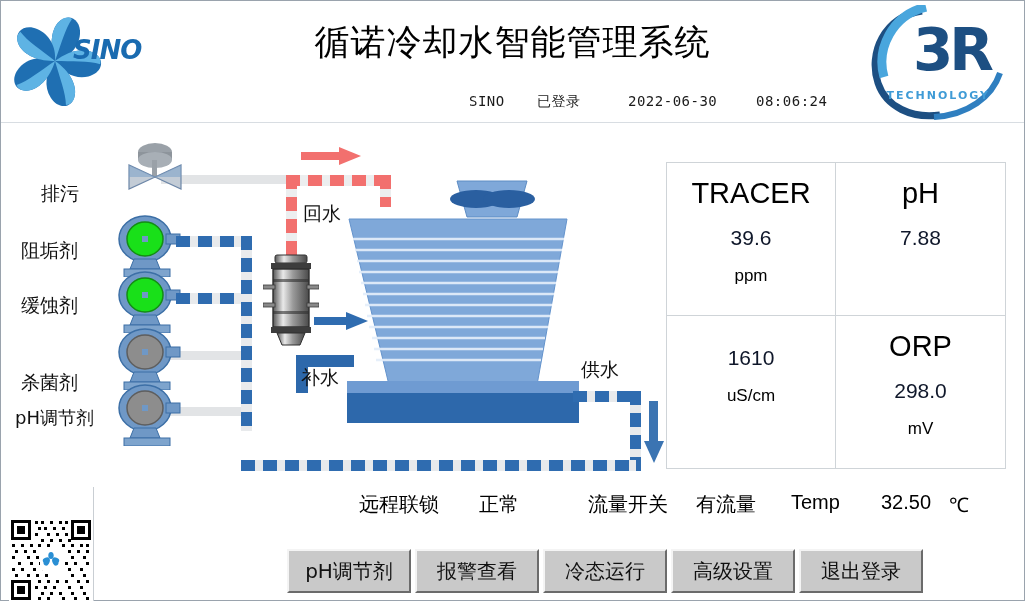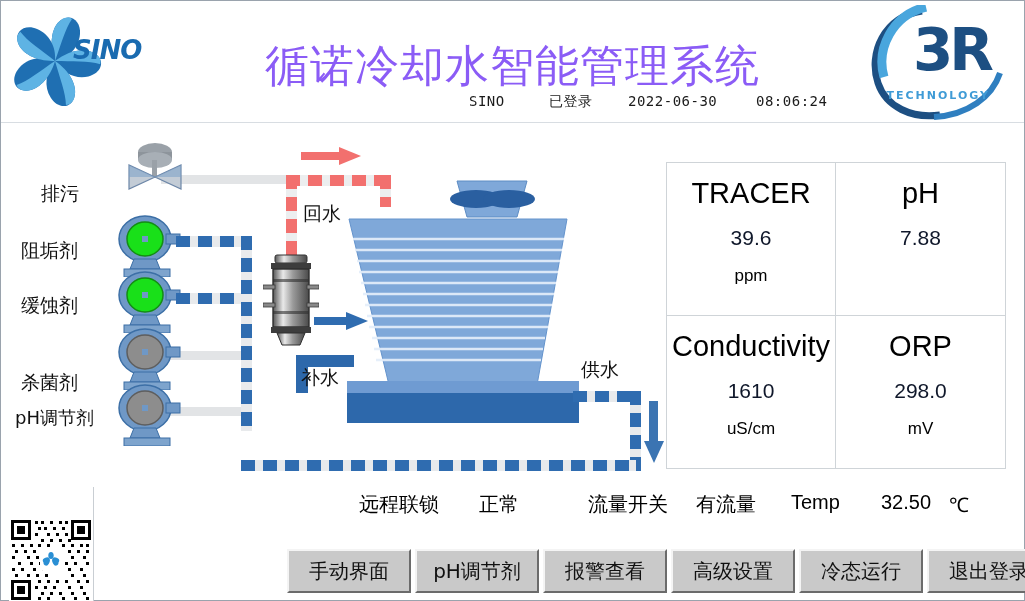--- a/index.html
+++ b/index.html
@@ -21,35 +21,35 @@
     position: absolute; left: 0; top: 0;
     width: 1023px; height: 122px;
     background: #ffffff;
   }
   #header-rule {
     position: absolute; left: 0; top: 121px;
     width: 1023px; height: 1px;
     background: #d8dde2;
   }
   #title {
-    position: absolute; left: 0; top: 36px;
+    position: absolute; left: 0; top: 18px;
     width: 1023px; text-align: center;
-    font-size: 44px; font-weight: 400; color: #8b5cf6;
+    font-size: 35px; font-weight: 400; color: #000000;
     letter-spacing: 1px;
     font-family: "DejaVu Sans", sans-serif;
   }
   .hdr-meta {
     position: absolute; top: 92px;
     font-size: 14px; color: #1a1a1a;
     font-family: "DejaVu Sans Mono", monospace;
     letter-spacing: 0.5px;
     white-space: nowrap;
   }
   #hdr-user   { left: 468px; }
-  #hdr-status { left: 548px; font-family: Liberation Serif, serif; }
+  #hdr-status { left: 536px; font-family: Liberation Serif, serif; }
   #hdr-date   { left: 627px; }
   #hdr-time   { left: 755px; }
 
   
   #logo-sino {
     position: absolute; left: 8px; top: 8px;
     width: 132px; height: 104px;
   }
   #logo-sino-text {
     position: absolute; left: 72px; top: 34px;
@@ -388,21 +388,20 @@
       <div class="cell-name">TRACER</div>
       <div class="cell-value">39.6</div>
       <div class="cell-unit">ppm</div>
     </div>
     <div class="cell bb">
       <div class="cell-name">pH</div>
       <div class="cell-value">7.88</div>
       <div class="cell-unit"></div>
     </div>
     <div class="cell br">
-      <div class="cell-name">Conductivity</div>
       <div class="cell-value">1610</div>
       <div class="cell-unit">uS/cm</div>
     </div>
     <div class="cell">
       <div class="cell-name">ORP</div>
       <div class="cell-value">298.0</div>
       <div class="cell-unit">mV</div>
     </div>
   </div>
 
@@ -410,25 +409,24 @@
     <div class="st" id="st-l1">远程联锁</div>
     <div class="st" id="st-v1">正常</div>
     <div class="st" id="st-l2">流量开关</div>
     <div class="st" id="st-v2">有流量</div>
     <div class="st" id="st-l3">Temp</div>
     <div class="st" id="st-v3">32.50</div>
     <div class="st" id="st-u3">℃</div>
   </div>
 
   <div id="buttonbar">
-    <div class="btn">手动界面</div>
     <div class="btn">pH调节剂</div>
     <div class="btn">报警查看</div>
+    <div class="btn">冷态运行</div>
     <div class="btn">高级设置</div>
-    <div class="btn">冷态运行</div>
     <div class="btn">退出登录</div>
   </div>
 
   <div id="left-rule"></div>
   <div id="qr">
     <svg viewBox="0 0 84 84" width="84" height="84">
       <rect width="84" height="84" fill="#ffffff"></rect>
       <g fill="#000000">
 
         <rect x="2" y="2" width="20" height="20"></rect>

